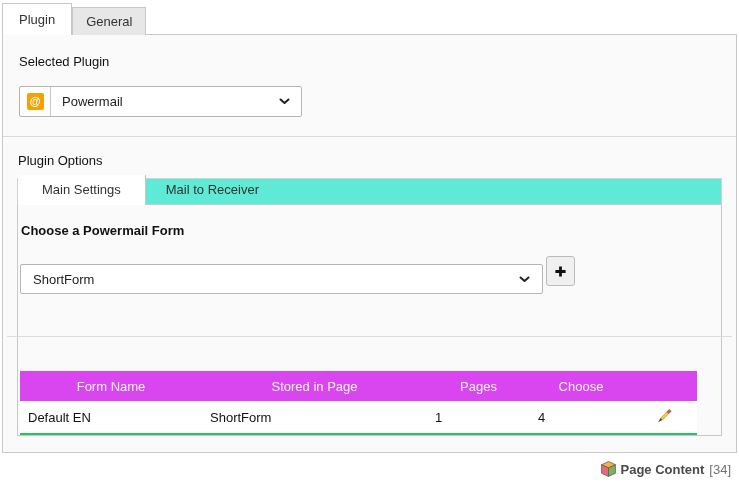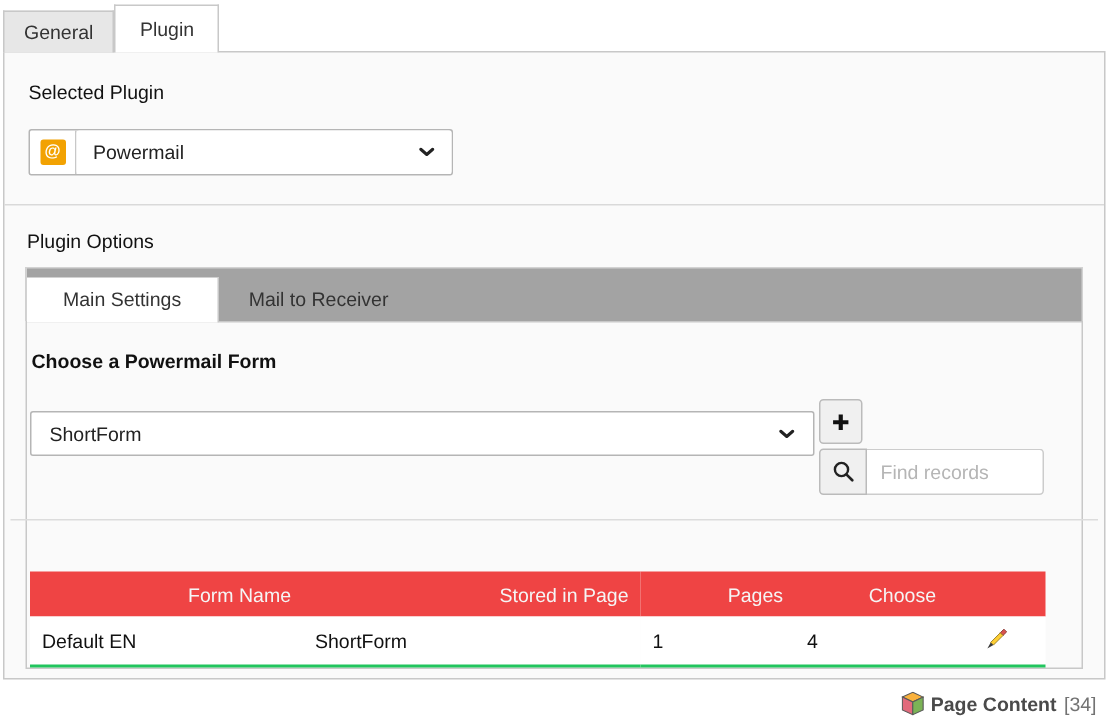--- a/index.html
+++ b/index.html
@@ -50,22 +50,22 @@
   }
   .selectbox {
     flex: 1; display: flex; align-items: center; justify-content: space-between;
     padding: 0 11px; background: #fff; border-radius: 2px; cursor: pointer; color: #222;
   }
   .chevron { display: flex; align-items: center; }
 
   
   .inner-tabs {
     display: flex; align-items: flex-end;
-    background: #a3a3a3; border: 1px solid #d2d2d2; border-bottom: none;
-    height: 36px; position: relative;
+    background: #5eead4; border: 1px solid #d2d2d2; border-bottom: none;
+    height: 26px; position: relative;
   }
   .inner-tab { padding: 7px 20px 7px; color: #333; cursor: pointer; }
   .inner-tab.active {
     background: #fff; border-right: 1px solid #c8c8c8;
     margin-bottom: -1px; padding: 7px 24px 8px; position: relative; z-index: 2;
   }
 
   
   .panel {
     border: 1px solid #c8c8c8; background: #fafafa;
@@ -98,22 +98,22 @@
     font-family: "Liberation Sans", sans-serif; font-size: 13px; color: #333;
     background: #fff; outline: none;
   }
   .search-input::placeholder { color: #b5b5b5; }
 
   .panel-divider { border-top: 1px solid #dcdcdc; margin: 17px -13px 0; }
 
   
   table.records { border-collapse: collapse; width: 677px; margin-top: 34px; font-size: 13px; }
   table.records th {
-    background: #ef4444; color: #f5f5f5; font-weight: normal;
-    text-align: right; padding: 7px 8px; height: 30px;
+    background: #d946ef; color: #f5f5f5; font-weight: normal;
+    text-align: center; padding: 7px 8px; height: 30px;
   }
   table.records td {
     background: #ffffff; color: #111; padding: 6px 8px; height: 29px;
     border-bottom: 2px solid #22c55e;
   }
   .col-name { width: 182px; }
   .col-page { width: 225px; }
   .col-pages { width: 103px; }
   .col-fields { width: 102px; }
   .col-actions { width: 65px; text-align: center; }
@@ -124,22 +124,22 @@
     display: flex; justify-content: flex-end; align-items: center;
     gap: 5px; margin: 8px 8px 0 0; font-size: 13px;
   }
   .footer .rec-title { font-weight: bold; color: #4a4a4a; }
   .footer .rec-uid { color: #737373; }
 </style>
 </head>
 <body>
 
 <div class="top-tabs">
+  <div class="top-tab active">Plugin</div>
   <div class="top-tab">General</div>
-  <div class="top-tab active">Plugin</div>
 </div>
 
 <div class="container">
 
   <div class="section-one">
     <div class="section-label">Selected Plugin</div>
     <div class="plugin-group">
       <div class="plugin-icon-cell">
         <span class="pm-icon">@</span>
       </div>
@@ -178,31 +178,20 @@
         </div>
 
         <div class="right-controls">
           <button class="add-button">
             <span style="line-height:0">
               <svg width="13" height="13" viewBox="0 0 14 14">
                   <path d="M7 1.5 V12.5 M1.5 7 H12.5" stroke="#111" stroke-width="3"></path>
                 </svg>
             </span>
           </button>
-          <div class="search-group">
-            <button class="search-button">
-              <span style="line-height:0">
-                <svg width="15" height="15" viewBox="0 0 15 15">
-                    <circle cx="6" cy="6" r="4.4" stroke="#222" stroke-width="1.6" fill="none"></circle>
-                    <path d="M9.4 9.4 L13.2 13.2" stroke="#222" stroke-width="1.8" stroke-linecap="round"></path>
-                  </svg>
-              </span>
-            </button>
-            <input class="search-input" type="text" placeholder="Find records" style="">
-          </div>
         </div>
       </div>
 
       <div class="panel-divider"></div>
 
       <table class="records">
         <thead>
           <tr>
             <th class="col-name">Form Name</th>
             <th class="col-page">Stored in Page</th>

